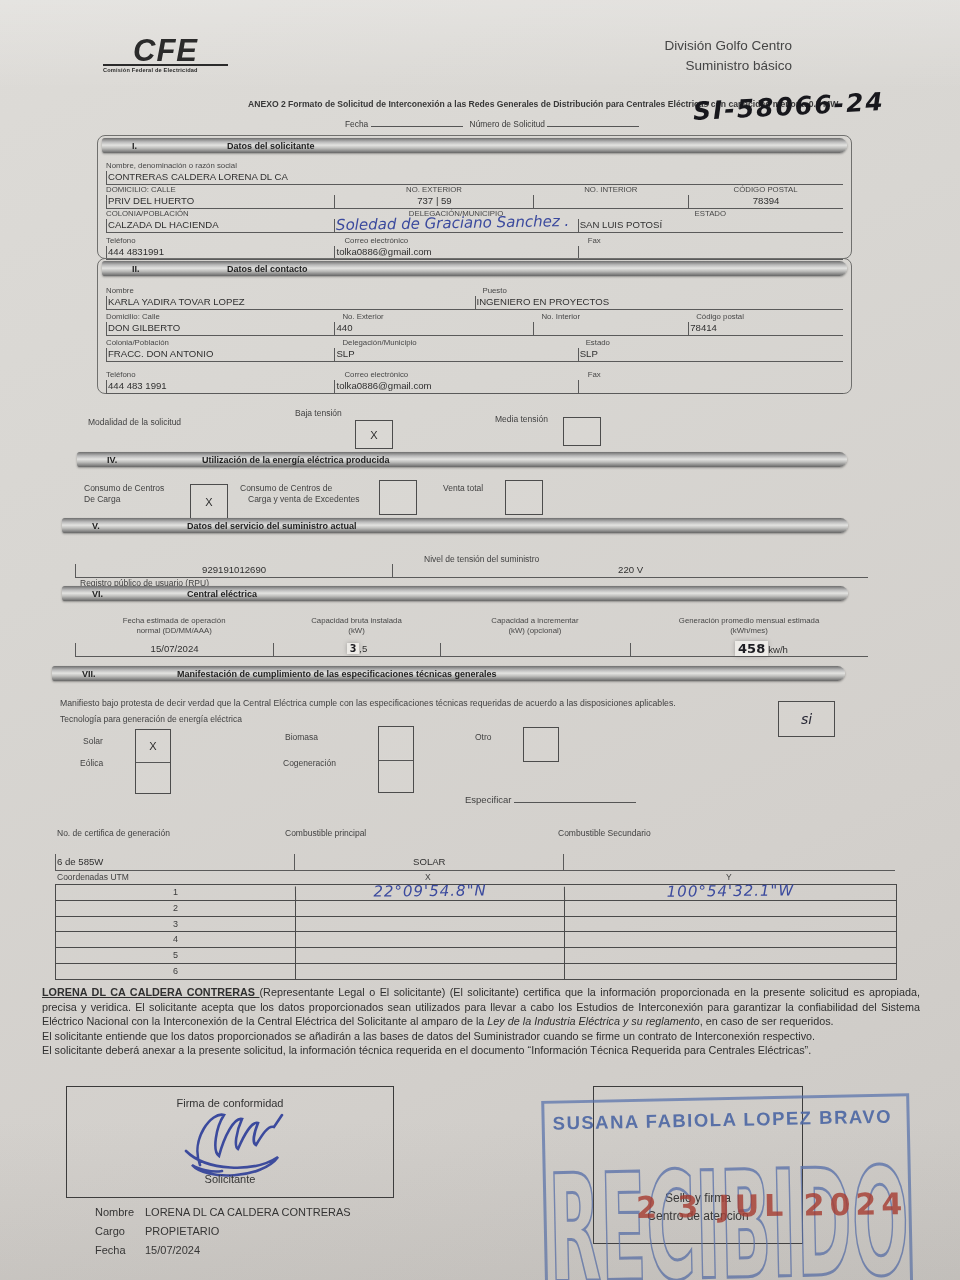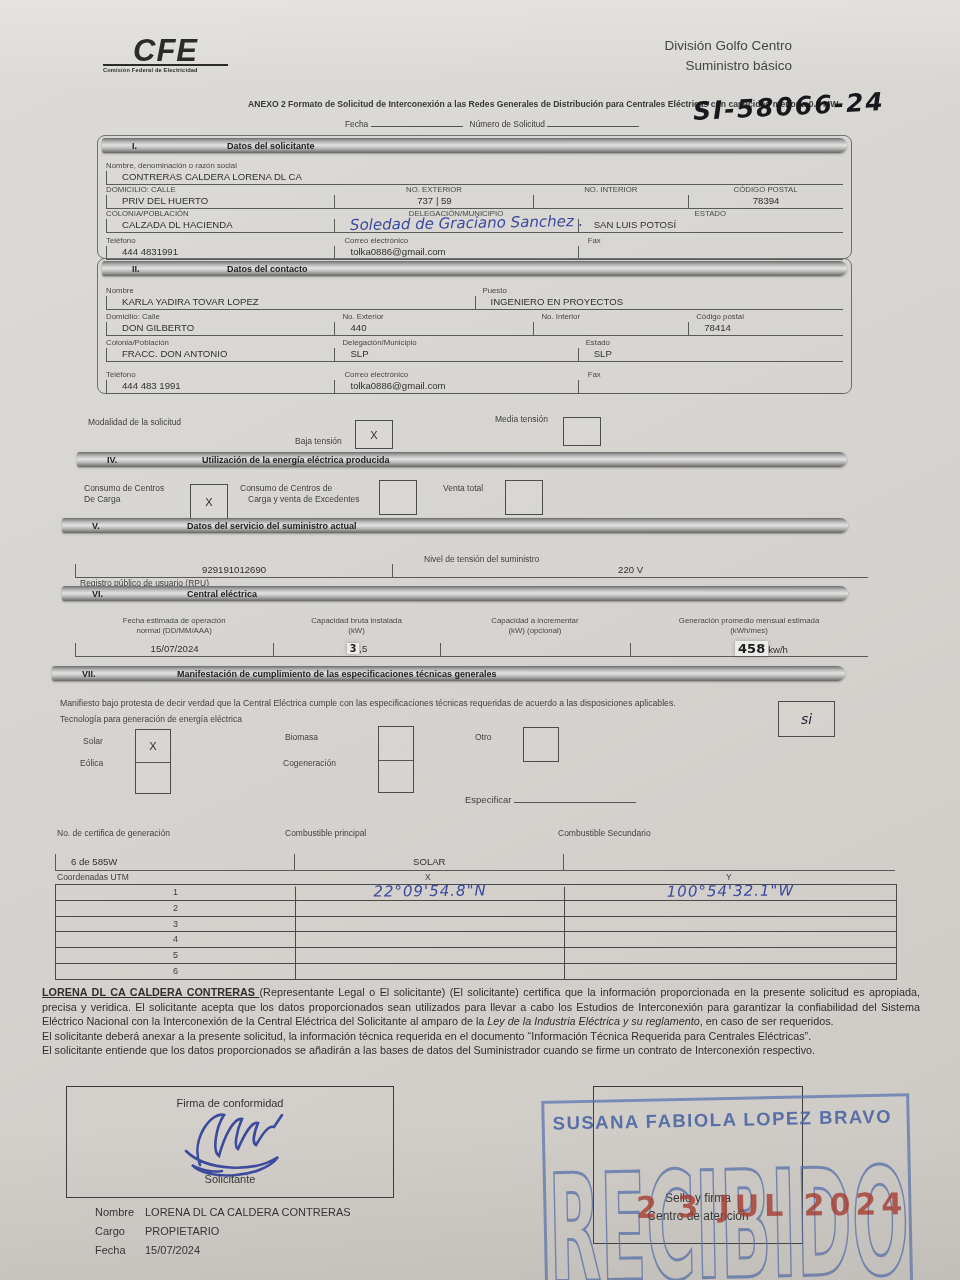--- a/index.html
+++ b/index.html
@@ -31,21 +31,21 @@
     background:linear-gradient(180deg,#6e6e6e 0%,#b9b9b9 26%,#e3e3e1 48%,#bdbdbb 68%,#666 100%);
     box-shadow:0 1px 2px rgba(40,40,40,.4);display:flex;align-items:center;}
   .bar .num,.bar-in .num{width:95px;padding-left:30px;font-size:9px;font-weight:bold;color:#1f1f1f;}
   .bar .bt,.bar-in .bt{font-size:9px;font-weight:bold;color:#1f1f1f;white-space:nowrap;}
   
   .frow{display:flex;padding:0 8px;}
   .fcell{position:relative;}
   .lbl{font-size:7.8px;color:#474747;white-space:nowrap;height:10px;line-height:10px;}
   .lbl.c{text-align:center;}
   .val{font-size:9.6px;color:#303030;border-bottom:1px solid #5a5a5a;border-left:1px solid #5a5a5a;
-    height:13px;line-height:12px;padding-left:15px;white-space:nowrap;}
+    height:13px;line-height:12px;padding-left:1px;white-space:nowrap;}
   .val.c{text-align:center;padding-left:0;}
   .cb{position:absolute;border:1.5px solid #4c4c4c;display:flex;align-items:center;
     justify-content:center;font-size:11px;color:#2e2e2e;background:rgba(255,255,255,.06);}
   .slbl{position:absolute;font-size:8.5px;color:#424242;white-space:nowrap;}
   .hand-blue{font-family:"DejaVu Sans",sans-serif;font-style:italic;color:#3b4a9e;}
   .hand-dark{font-family:"DejaVu Sans",sans-serif;font-style:italic;color:#2b2b38;}
   .tape{background:#edebe7;box-shadow:0 0 4px rgba(60,60,60,.35);padding:0 3px;font-weight:bold;
     color:#1d1d22;font-family:"DejaVu Sans",sans-serif;}
   
   .ctable{position:absolute;border:1.2px solid #4a4a4a;}
@@ -216,21 +216,21 @@
         <div class="val">tolka0886@gmail.com</div>
       </div>
       <div class="fcell" style="width:36%;">
         <div class="lbl" style="padding-left:10px;">Fax</div>
         <div class="val"></div>
       </div>
     </div>
   </div>
 
   <div class="slbl" style="left:88px;top:417px;">Modalidad de la solicitud</div>
-  <div class="slbl" style="left:295px;top:436px;">Baja tensión</div>
+  <div class="slbl" style="left:295px;top:408px;">Baja tensión</div>
   <div class="cb" style="left:355px;top:420px;width:36px;height:27px;">X</div>
   <div class="slbl" style="left:495px;top:414px;">Media tensión</div>
   <div class="cb" style="left:563px;top:417px;width:36px;height:27px;"></div>
 
   <div class="bar" style="left:77px;top:452px;width:770px;">
     <span class="num">IV.</span>
     <span class="bt">Utilización de la energía eléctrica producida</span>
   </div>
   <div class="slbl" style="left:84px;top:483px;line-height:11px;">
     <div>Consumo de Centros</div>
@@ -371,22 +371,22 @@
     </div>
     <div class="crow">
       <div class="ccell" style="width:28.5%;">6</div>
       <div class="ccell" style="width:32%;"></div>
       <div class="ccell" style="width:39.5%;"></div>
     </div>
   </div>
 
   <div class="abs legal" style="left:42px;top:985px;width:878px;">
     <span class="lead">LORENA DL CA CALDERA CONTRERAS </span><span>(Representante Legal o El solicitante) (El solicitante) certifica que la información proporcionada en la presente solicitud es apropiada, precisa y veridica. El solicitante acepta que los datos proporcionados sean utilizados para llevar a cabo los Estudios de Interconexión para garantizar la confiabilidad del Sistema Eléctrico Nacional con la Interconexión de la Central Eléctrica del Solicitante al amparo de la </span><span class="ley">Ley de la Industria Eléctrica y su reglamento</span><span>, en caso de ser requeridos.</span>
+    <div>El solicitante entiende que los datos proporcionados se añadirán a las bases de datos del Suministrador cuando se firme un contrato de Interconexión respectivo.</div>
     <div>El solicitante deberá anexar a la presente solicitud, la información técnica requerida en el documento “Información Técnica Requerida para Centrales Eléctricas”.</div>
-    <div>El solicitante entiende que los datos proporcionados se añadirán a las bases de datos del Suministrador cuando se firme un contrato de Interconexión respectivo.</div>
   </div>
 
   <div class="sigbox" style="left:66px;top:1086px;width:326px;height:110px;">
     <div class="sig-l" style="margin-top:10px;">Firma de conformidad</div>
     <svg class="abs" style="left:95px;top:12px;" width="150" height="80" viewBox="0 0 150 80">
       <path d="M38,66 C28,40 50,12 62,16 C54,28 50,52 57,57 C62,38 72,18 80,20 C74,33 72,48 76,50 C82,36 90,22 96,24 C92,34 90,44 94,46 C100,36 106,26 112,28 L120,16 M24,52 C44,72 92,74 116,58 C100,80 44,82 30,66 C36,70 50,74 60,72" stroke="#3b4a9e" stroke-width="2.6" fill="none" stroke-linecap="round"></path>
     </svg>
     <div class="sig-l abs" style="left:0;top:86px;width:100%;">Solicitante</div>
   </div>
   <div class="abs" style="left:95px;top:1203px;">

